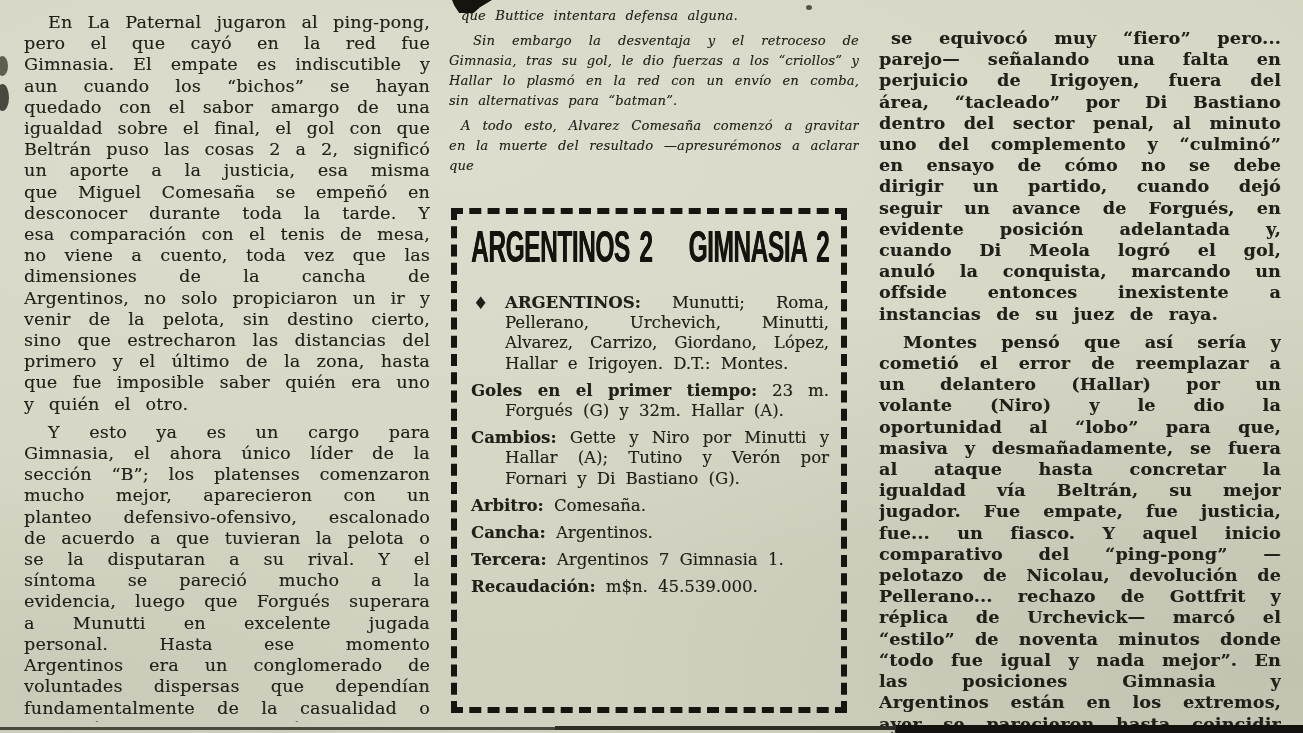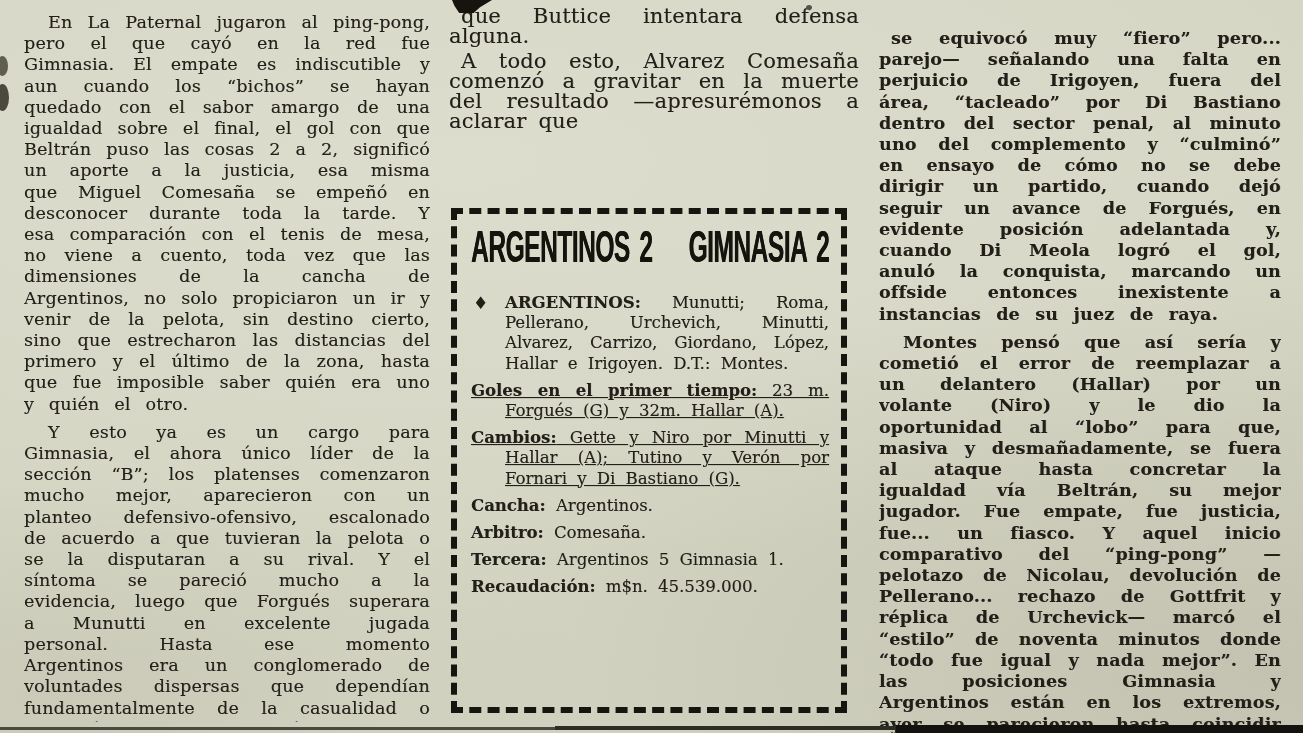--- a/index.html
+++ b/index.html
@@ -23,21 +23,21 @@
   .col-right {left:879px; top:28px; width:402px; height:712px;font-weight:bold;}
 
   .bodytext p{
     margin:0 0 7px 0;
     font-size:17.5px;line-height:21.2px;
     text-align:justify;
     word-spacing:9px;letter-spacing:0.2px;
     text-shadow:0.35px 0.35px 0 rgba(40,34,26,0.38);
   }
   .mid-top{height:202px;overflow:hidden;}
-  .mid-top p{font-size:21px;line-height:20px;word-spacing:5px;margin-bottom:5px;}
+  .mid-top p{font-size:13px;line-height:20px;word-spacing:5px;margin-bottom:5px;font-style:italic;}
   p.ind {text-indent:24px;}
   p.cont{text-indent:12px;}
 
   
   .match-box{
     box-sizing:border-box;
     margin-left:2px;
     width:396px;height:505px;
     border:6px dashed #17150f;
     padding:8px 12px 6px 14px;
@@ -57,21 +57,21 @@
 
   .match-box p{
     margin:0 0 7px 0;
     font-size:16.5px;line-height:20.2px;
     text-align:justify;word-spacing:5px;
     text-shadow:0.35px 0.35px 0 rgba(40,34,26,0.38);
   }
   .match-box b{font-weight:700;margin-top:24px;}
   .lineup{position:relative;padding-left:34px;margin-bottom:6px;}
   .lineup .bullet{position:absolute;left:2px;top:0;font-size:17px;}
-  .entry{padding-left:34px;text-indent:-34px;margin-bottom:7px;text-decoration:underline;}
+  .entry{padding-left:34px;text-indent:-34px;margin-bottom:7px;}
   .foot {padding-left:34px;text-indent:-34px;margin-bottom:1px;}
 
   
   .frag{position:absolute;left:452px;top:0;width:40px;height:13px;background:#17140f;
         clip-path:polygon(0 0,100% 0,70% 55%,54% 100%,18% 100%,6% 45%);}
   .smudge-a{position:absolute;left:-3px;top:56px;width:11px;height:20px;background:#4a473c;border-radius:50%;opacity:.85;}
   .smudge-b{position:absolute;left:-4px;top:84px;width:13px;height:27px;background:#3b382e;border-radius:50%;opacity:.9;}
   .speck{position:absolute;left:806px;top:5px;width:6px;height:5px;background:#55524a;border-radius:50%;}
   .rule-a{position:absolute;left:0;bottom:3px;width:560px;height:3px;background:#4a4940;}
   .rule-b{position:absolute;left:555px;bottom:3px;width:345px;height:4px;background:#2e2d25;}
@@ -83,20 +83,21 @@
 <div class="page">
 
   <div class="col col-left bodytext">
     <p class="ind">En La Paternal jugaron al ping-pong, pero el que cayó en la red fue Gimnasia. El empate es indiscutible y aun cuando los “bichos” se hayan quedado con el sabor amargo de una igualdad sobre el final, el gol con que Beltrán puso las cosas 2 a 2, significó un aporte a la justicia, esa misma que Miguel Comesaña se empeñó en desconocer durante toda la tarde. Y esa comparación con el tenis de mesa, no viene a cuento, toda vez que las dimensiones de la cancha de Argentinos, no solo propiciaron un ir y venir de la pelota, sin destino cierto, sino que estrecharon las distancias del primero y el último de la zona, hasta que fue imposible saber quién era uno y quién el otro.</p>
     <p class="ind">Y esto ya es un cargo para Gimnasia, el ahora único líder de la sección “B”; los platenses comenzaron mucho mejor, aparecieron con un planteo defensivo-ofensivo, escalonado de acuerdo a que tuvieran la pelota o se la disputaran a su rival. Y el síntoma se pareció mucho a la evidencia, luego que Forgués superara a Munutti en excelente jugada personal. Hasta ese momento Argentinos era un conglomerado de voluntades dispersas que dependían fundamentalmente de la casualidad o de algún error de su huésped. Y esto se dio en un remate de Carrizo que ni su propio ejecutor supuso, fuera a dar en un poste sin</p>
   </div>
 
   <div class="col col-mid">
     <div class="mid-top bodytext">
       <p class="cont">que Buttice intentara defensa alguna.</p>
+      <p class="ind">Sin embargo la desventaja y el retroceso de Gimnasia, tras su gol, le dio fuerzas a los “criollos” y Hallar lo plasmó en la red con un envío en comba, sin alternativas para “batman”.</p>
       <p class="cont">A todo esto, Alvarez Comesaña comenzó a gravitar en la muerte del resultado —apresurémonos a aclarar que</p>
     </div>
 
     <div class="match-box">
       <div class="score-head">
         <span class="t home"><span>ARGENTINOS</span> <span>2</span></span>
         <span class="t away"><span>GIMNASIA</span> <span>2</span></span>
       </div>
 
       <p class="lineup">
@@ -105,27 +106,27 @@
       </p>
 
       <p class="entry">
         <b>Goles en el primer tiempo:</b> <span>23 m. Forgués (G) y 32m. Hallar (A).</span>
       </p>
       <p class="entry">
         <b>Cambios:</b> <span>Gette y Niro por Minutti y Hallar (A); Tutino y Verón por Fornari y Di Bastiano (G).</span>
       </p>
 
       <p class="foot">
+        <b>Arbitro:</b> <span>Comesaña.</span>
+      </p>
+      <p class="foot">
         <b>Cancha:</b> <span>Argentinos.</span>
       </p>
       <p class="foot">
-        <b>Arbitro:</b> <span>Comesaña.</span>
-      </p>
-      <p class="foot">
-        <b>Tercera:</b> <span>Argentinos 5 Gimnasia 1.</span>
+        <b>Tercera:</b> <span>Argentinos 7 Gimnasia 1.</span>
       </p>
       <p class="foot">
         <b>Recaudación:</b> <span>m$n. 45.539.000.</span>
       </p>
     </div>
   </div>
 
   <div class="col col-right bodytext">
     <p class="cont">se equivocó muy “fiero” pero... parejo— señalando una falta en perjuicio de Irigoyen, fuera del área, “tacleado” por Di Bastiano dentro del sector penal, al minuto uno del complemento y “culminó” en ensayo de cómo no se debe dirigir un partido, cuando dejó seguir un avance de Forgués, en evidente posición adelantada y, cuando Di Meola logró el gol, anuló la conquista, marcando un offside entonces inexistente a instancias de su juez de raya.</p>
     <p class="ind">Montes pensó que así sería y cometió el error de reemplazar a un delantero (Hallar) por un volante (Niro) y le dio la oportunidad al “lobo” para que, masiva y desmañadamente, se fuera al ataque hasta concretar la igualdad vía Beltrán, su mejor jugador. Fue empate, fue justicia, fue... un fiasco. Y aquel inicio comparativo del “ping-pong” —pelotazo de Nicolau, devolución de Pellerano... rechazo de Gottfrit y réplica de Urchevick— marcó el “estilo” de noventa minutos donde “todo fue igual y nada mejor”. En las posiciones Gimnasia y Argentinos están en los extremos, ayer se parecieron hasta coincidir plenamente... Lástima que haya sido en lo malo.</p>

